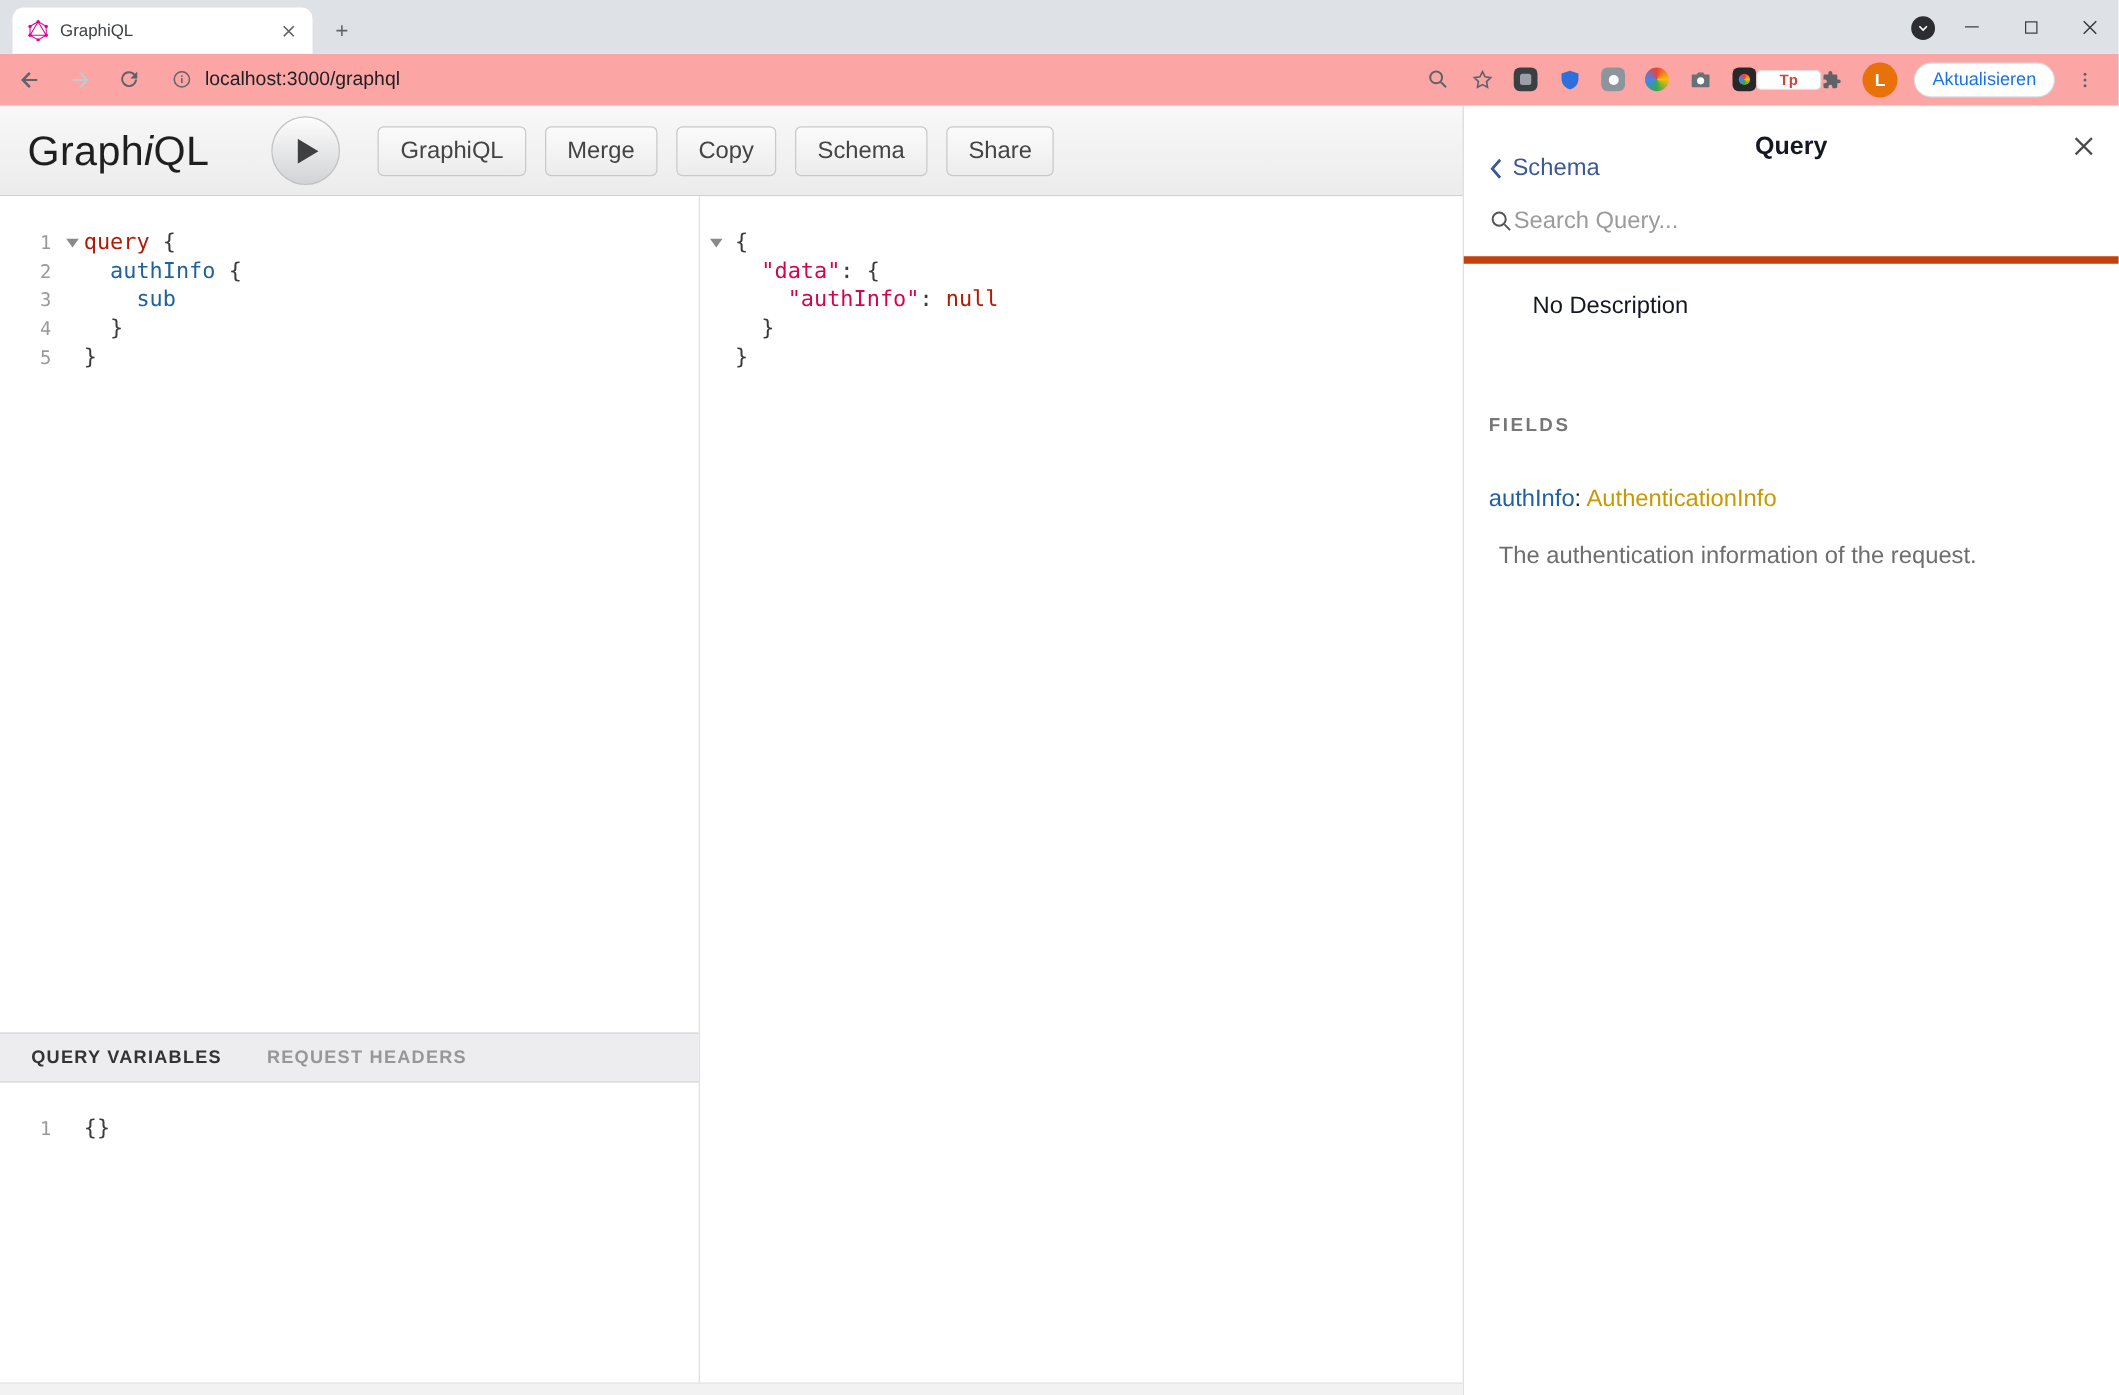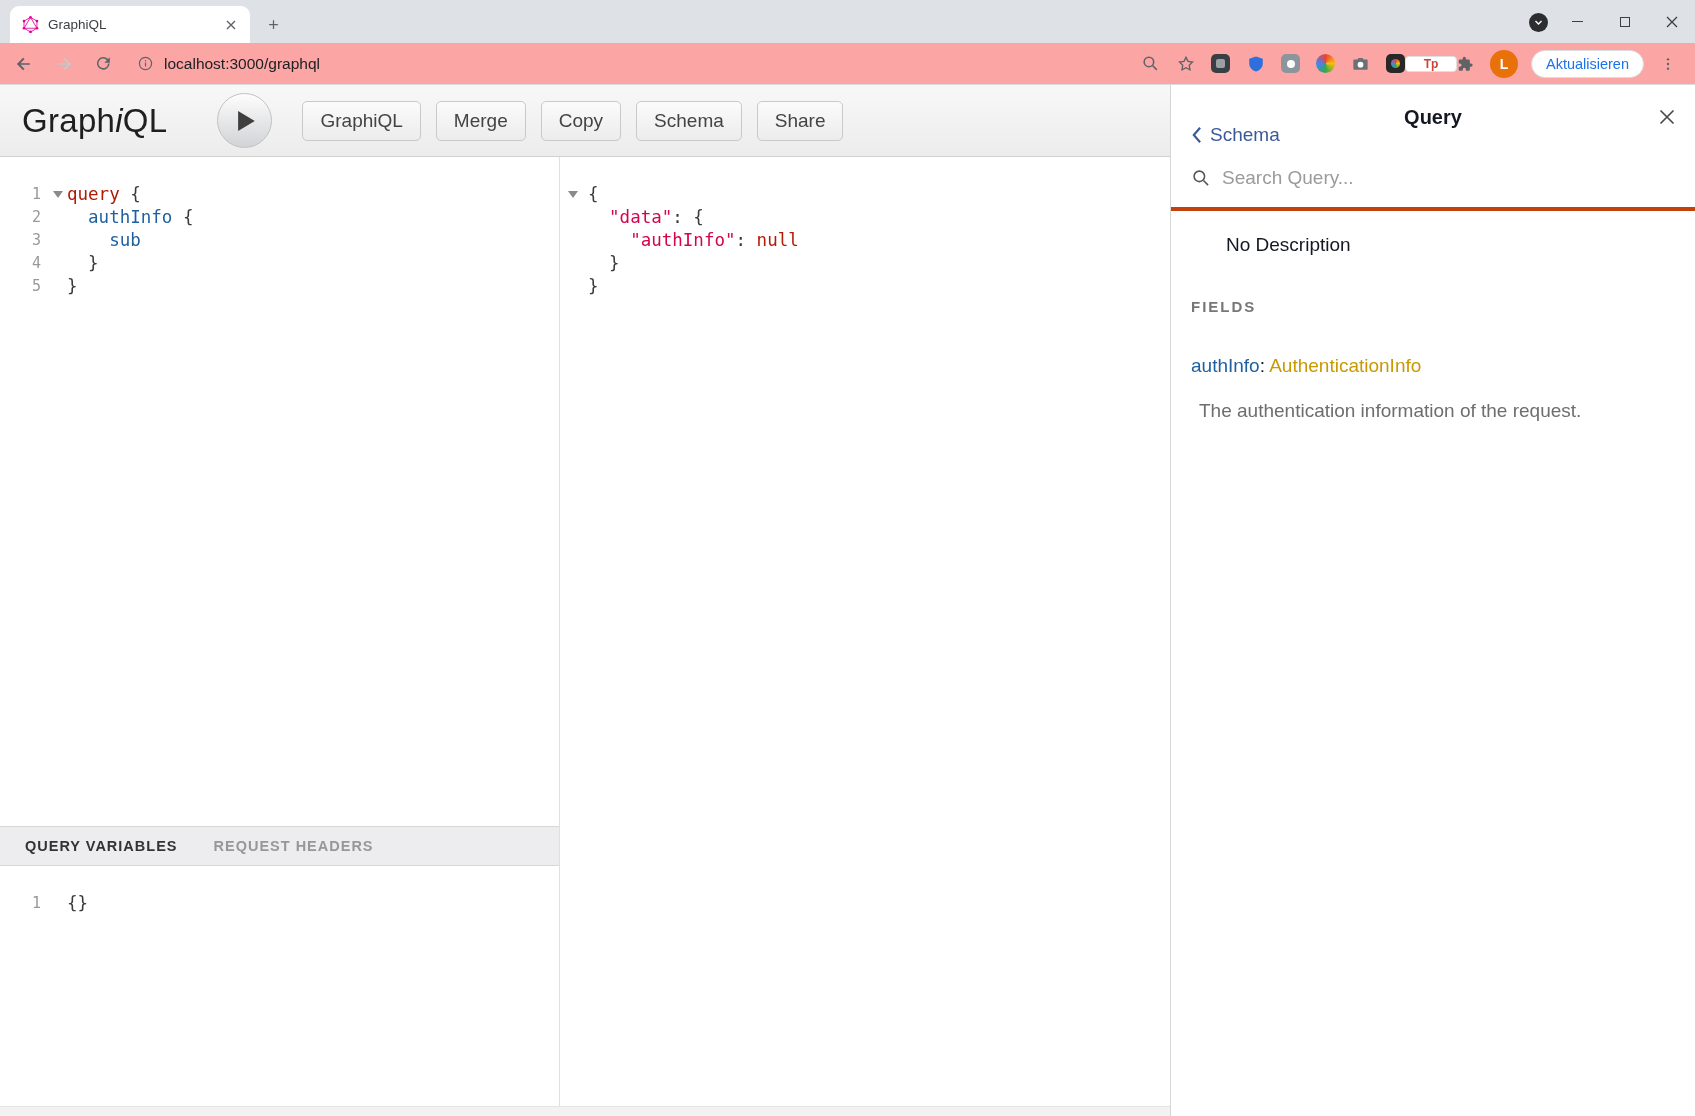--- a/index.html
+++ b/index.html
@@ -87,26 +87,26 @@
   .tok-prop { color:#1F61A0; }
   .tok-pn { color:#3b3b3b; }
   .tok-key { color:#D2054E; }
 
   
   .docpanel { flex:1; border-left:1px solid #d6d6d6; background:#fff; display:flex; flex-direction:column; min-width:0; }
   .doc-header { height:64px; flex:none; display:flex; align-items:center; padding:0 20px; position:relative; }
   .doc-back { display:flex; align-items:center; gap:8px; color:#3B5998; font-size:19px; z-index:1;margin-top:36px; }
   .doc-title { position:absolute; left:0; right:0; text-align:center; font-weight:bold; font-size:20px; color:#141823; }
   .doc-close { margin-left:auto; z-index:1; display:flex; align-items:center; }
-  .doc-search { height:62px; flex:none; border-bottom:4px solid #c2410c; display:flex; align-items:center; gap:11px; padding:0 20px; }
+  .doc-search { height:62px; flex:none; border-bottom:6px solid #c2410c; display:flex; align-items:center; padding:0 20px; }
   .doc-search input { border:none; outline:none; font-size:19px; flex:1; font-family:"Liberation Sans", sans-serif; color:#333; }
   .doc-search input::placeholder { color:#9b9b9b; }
   .doc-body { padding:0 20px; font-size:19px; }
   .no-desc { margin-top:23px; color:#141823;margin-left:35px; }
-  .doc-category { margin-top:42px; color:#777; font-size:15px; font-weight:bold; letter-spacing:2px; }
+  .doc-category { margin-top:76px; color:#777; font-size:15px; font-weight:bold; letter-spacing:2px; }
   .doc-field { margin-top:40px; }
   .field-name { color:#1F61A0; }
   .field-colon { color:#141823; }
   .type-name { color:#CA9800; }
   .field-desc { margin-top:23px; margin-left:8px; color:#6f6d6d; }
 </style>
 </head>
 <body>
 
 <div class="screen">

